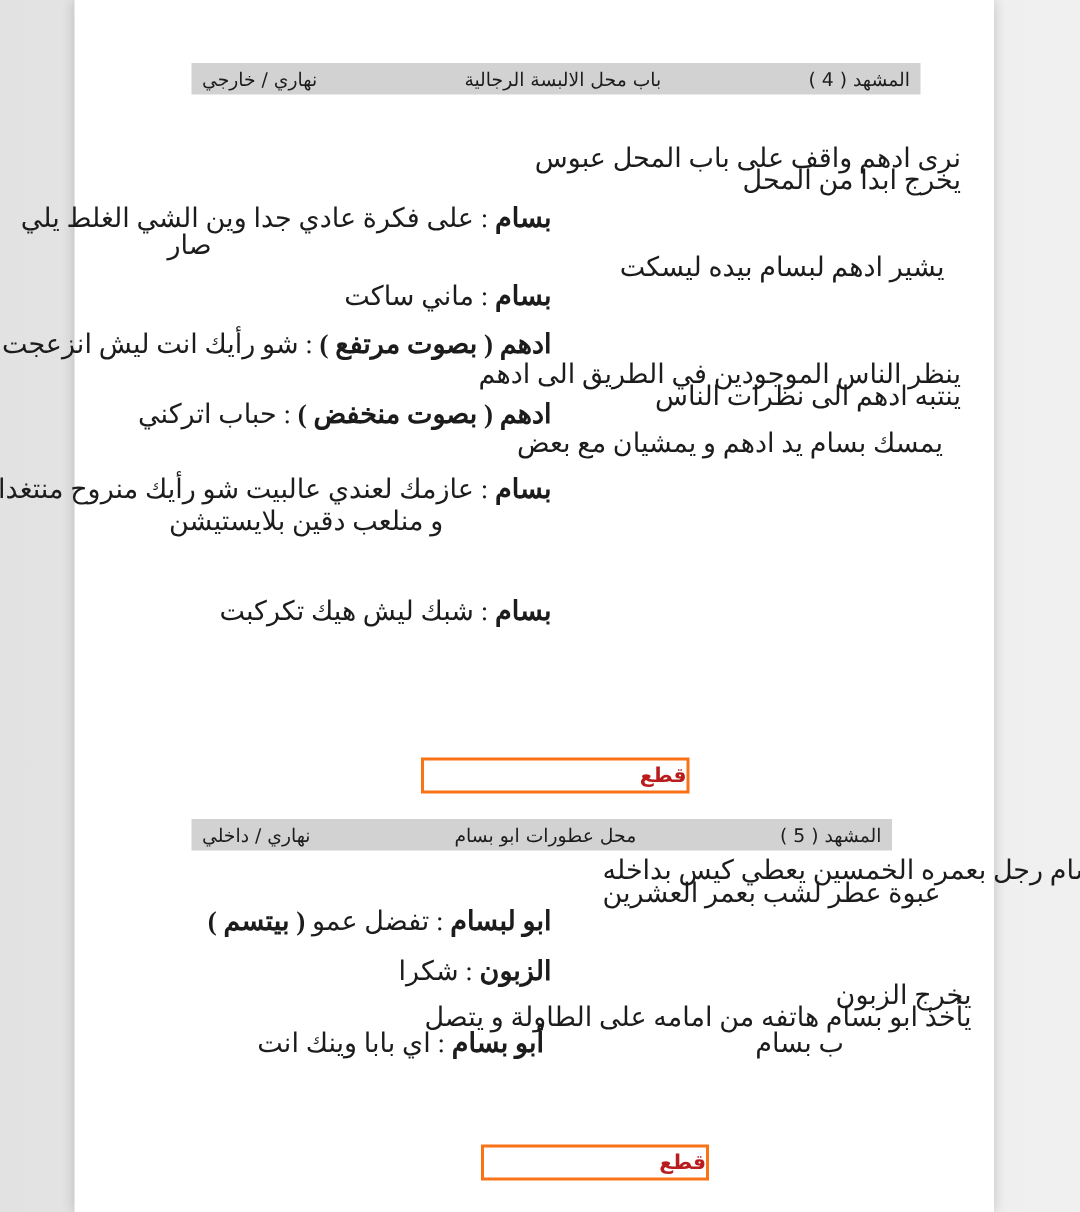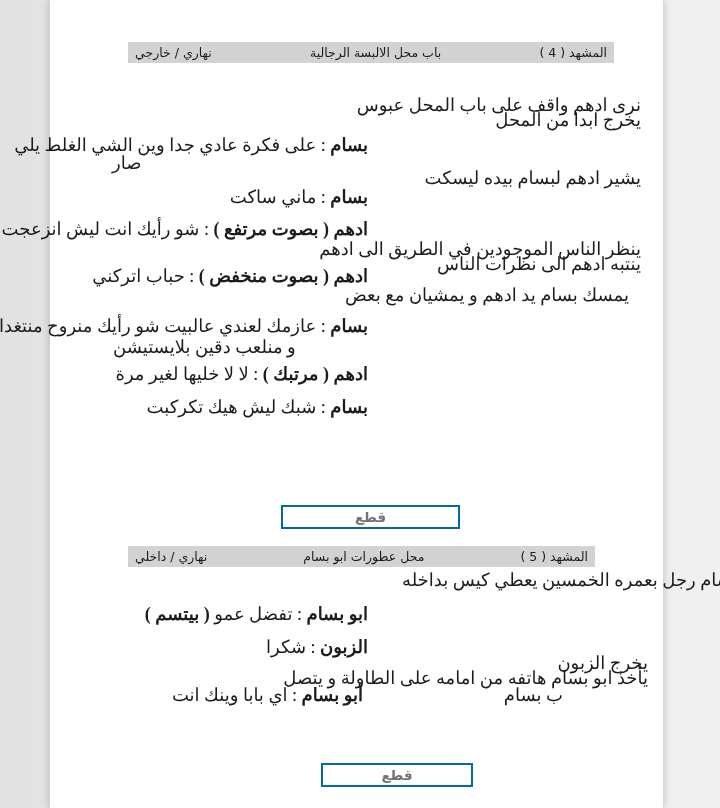--- a/index.html
+++ b/index.html
@@ -27,25 +27,25 @@
     position:absolute;height:21px;
     background:#d2d2d2;
     display:flex;align-items:center;justify-content:space-between;
     direction:rtl;
     padding:0 7px;box-sizing:border-box;
     font-size:12.5px;color:#1c1c1c;
   }
   .scene-bar .loc{flex:1;text-align:center;}
   .cut-box{
     position:absolute;
-    border:2px solid #0369a1;
+    border:2px solid #f97316;
     background:#fff;
-    display:flex;align-items:center;justify-content:center;
+    display:flex;align-items:center;
     box-sizing:border-box;
-    font-size:13.5px;font-weight:bold;color:#737373;
+    font-size:13.5px;font-weight:bold;color:#b91c1c;
   }
 </style>
 </head>
 <body>
 
 <div id="stage">
   <div class="paper" id="paper">
 
     <div class="scene-bar" id="bar0" style="top: 42px; left: 78px; width: 486px;">
       <span>المشهد ( 4 )</span>
@@ -64,32 +64,32 @@
     </div>
 
     <div class="cut-box" id="cut1" style="top: 763px; left: 271px; width: 152px; height: 24px;">
       <span>قطع</span>
     </div>
 
   <div class="line action" style="top: 98px; right: 22px;">نرى ادهم واقف على باب المحل عبوس</div>
       <div class="line action" style="top: 113px; right: 22px;">يخرج ابدا من المحل</div>
       <div class="line dialogue" style="top: 138px; right: 295px;"><b>بسام</b><span> : على فكرة عادي جدا وين الشي الغلط يلي</span></div>
       <div class="line wrap" style="top: 156px; left: 62px; text-align: right;">صار</div>
-      <div class="line action" style="top: 171px; right: 22px;">يشير ادهم لبسام بيده ليسكت</div>
+      <div class="line action" style="top: 171px; right: 33px;">يشير ادهم لبسام بيده ليسكت</div>
       <div class="line dialogue" style="top: 190px; right: 295px; margin-left: 15px;"><b>بسام</b><span> : ماني ساكت</span></div>
       <div class="line dialogue" style="top: 222px; right: 295px;"><b>ادهم ( بصوت مرتفع )</b><span> : شو رأيك انت ليش انزعجت</span></div>
       <div class="line action" style="top: 242px; right: 22px;">ينظر الناس الموجودين في الطريق الى ادهم</div>
       <div class="line action" style="top: 257px; right: 22px;">ينتبه ادهم الى نظرات الناس</div>
       <div class="line dialogue" style="top: 269px; right: 295px;"><b>ادهم ( بصوت منخفض )</b><span> : حباب اتركني</span></div>
       <div class="line action" style="top: 288px; right: 34px;">يمسك بسام يد ادهم و يمشيان مع بعض</div>
       <div class="line dialogue" style="top: 319px; right: 295px;"><b>بسام</b><span> : عازمك لعندي عالبيت شو رأيك منروح منتغدا</span></div>
       <div class="line wrap" style="top: 340px; left: 63px;">و منلعب دقين بلايستيشن</div>
-      <div class="line dialogue" style="top: 367px; right: 295px;"><b>ادهم ( مرتبك )</b><span> : لا لا خليها لغير مرة</span></div>
       <div class="line dialogue" style="top: 400px; right: 295px;"><b>بسام</b><span> : شبك ليش هيك تكركبت</span></div>
       <div class="line action" style="top: 573px; left: 352px;">ابو بسام رجل بعمره الخمسين يعطي كيس بداخله</div>
-      <div class="line dialogue" style="top: 607px; right: 295px;"><b>ابو بسام</b><span> : تفضل عمو </span><b>( بيتسم )</b></div>
+      <div class="line action" style="top: 588px; left: 352px;">عبوة عطر لشب بعمر العشرين</div>
+      <div class="line dialogue" style="top: 607px; right: 295px;"><b>ابو لبسام</b><span> : تفضل عمو </span><b>( بيتسم )</b></div>
       <div class="line dialogue" style="top: 640px; right: 295px; text-align: right;"><b>الزبون</b><span> : شكرا</span></div>
       <div class="line action" style="top: 656px; right: 15px; margin-left: 48px;">يخرج الزبون</div>
       <div class="line action" style="top: 671px; right: 15px;">يأخذ ابو بسام هاتفه من امامه على الطاولة و يتصل</div>
       <div class="line action" style="top: 688px; right: 100px;">ب بسام</div>
       <div class="line dialogue" style="top: 688px; right: 300px;"><b>أبو بسام</b><span> : اي بابا وينك انت</span></div>
     </div>
 </div>
 
 </body></html>

